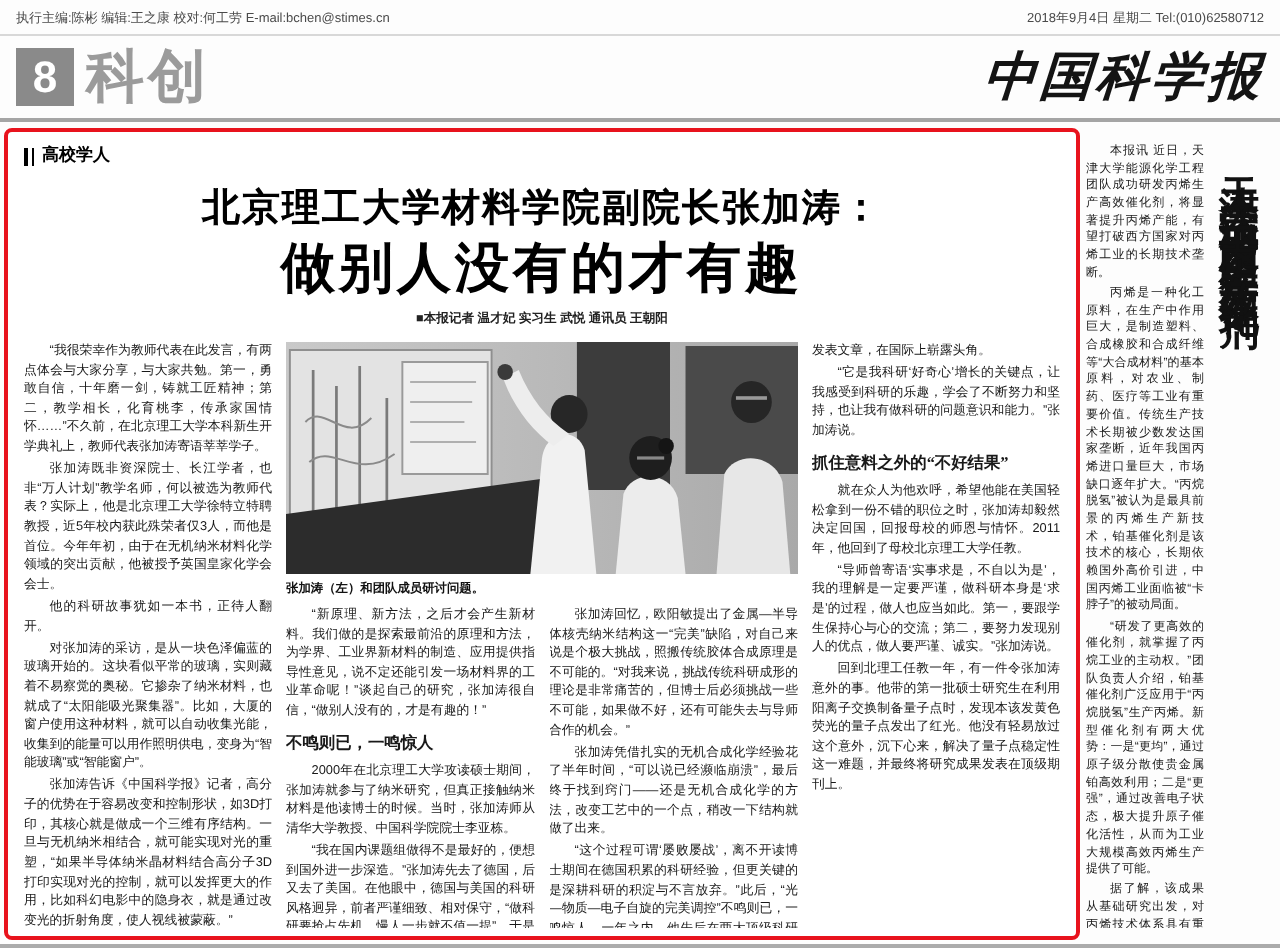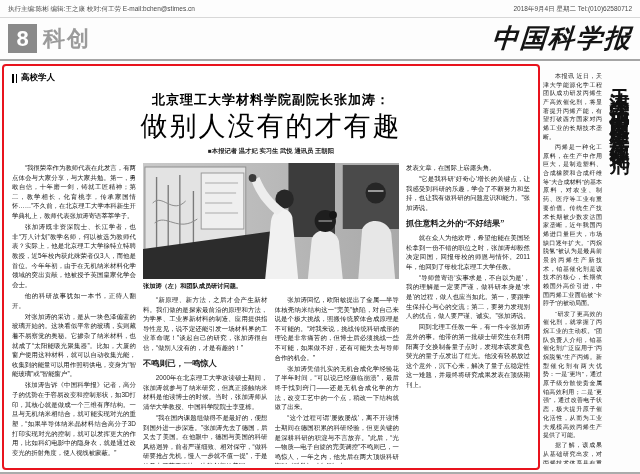--- a/index.html
+++ b/index.html
@@ -15,39 +15,39 @@
     padding:5px 8px 3px 8px; font-size:6.5px; color:#4a4a4a;
     border-bottom:1px solid #d8d8d8;
   }
   
   .masthead { display:flex; align-items:center; padding:3px 8px 2px 8px; height:40px; }
   .pagenum {
     width:29px; height:29px; background:#8a8a8a; color:#fff;
     font-size:22px; font-weight:bold; display:flex; align-items:center; justify-content:center;
     margin-right:6px;
   }
-  .section-cn { font-size:22px; font-weight:800; color:#9b9b9b; letter-spacing:2px; margin-right:19px; }
+  .section-cn { font-size:29px; font-weight:800; color:#9b9b9b; letter-spacing:2px; margin-right:19px; }
   .section-en { font-size:16px; color:#adadad; letter-spacing:2px; align-self:flex-end; padding-bottom:4px; }
   .logo {
     margin-left:auto; font-family:"DejaVu Serif", serif; font-weight:bold; font-style:italic;
     font-size:26px; color:#141414; letter-spacing:2px; transform:skewX(-4deg);
   }
   .rule { border-top:2px solid #a5a5a5; margin:1px 0 3px 0; }
   
   .content { display:flex; gap:1px; height:406px; padding:0 2px; }
   .main-article {
     width:538px; flex-shrink:0; background:#fff;
     border:2.5px solid #e8131d; border-radius:4px;
     padding:6px 8px 4px 8px; display:flex; flex-direction:column; overflow:hidden;
   }
   .tag { display:flex; align-items:center; gap:4px; font-size:8.5px; font-weight:bold; color:#000; }
   .tagbars { width:5px; height:9px; border-left:2px solid #000; border-right:1px solid #000; }
   .head-block { text-align:center; margin-top:7px; }
-  .kicker { font-size:13px; font-weight:bold; letter-spacing:1px; color:#000; }
-  .title { font-size:27px; font-weight:400; letter-spacing:2px; color:#000; line-height:1.15; margin-top:2px; }
+  .kicker { font-size:19px; font-weight:bold; letter-spacing:1px; color:#000; }
+  .title { font-size:27px; font-weight:700; letter-spacing:2px; color:#000; line-height:1.15; margin-top:2px; }
   .byline { font-size:6.3px; font-weight:bold; color:#222; margin-top:5px; }
   .cols { display:flex; gap:7px; margin-top:7px; flex:1; overflow:hidden; }
   .col { width:124px; flex-shrink:0; font-size:6.4px; line-height:1.5; text-align:justify; overflow:hidden; }
   .mid { flex:1; display:flex; flex-direction:column; overflow:hidden; }
   .photo { width:100%; height:116px; display:block; background:#d5d5d5; }
   .caption { font-size:6.2px; font-weight:bold; margin:3px 0 4px 0; color:#111; }
   .midcols { display:flex; gap:7px; flex:1; overflow:hidden;justify-content:flex-end; }
   .midcols .col { width:auto; flex:1; }
   .col p, .side-body p { margin:0 0 1.5px 0; text-indent:2em; }
   p.subhead { text-indent:0; font-size:8.2px; font-weight:bold; margin:5px 0 3px 0; text-align:left;font-family:Liberation Serif, serif; }

